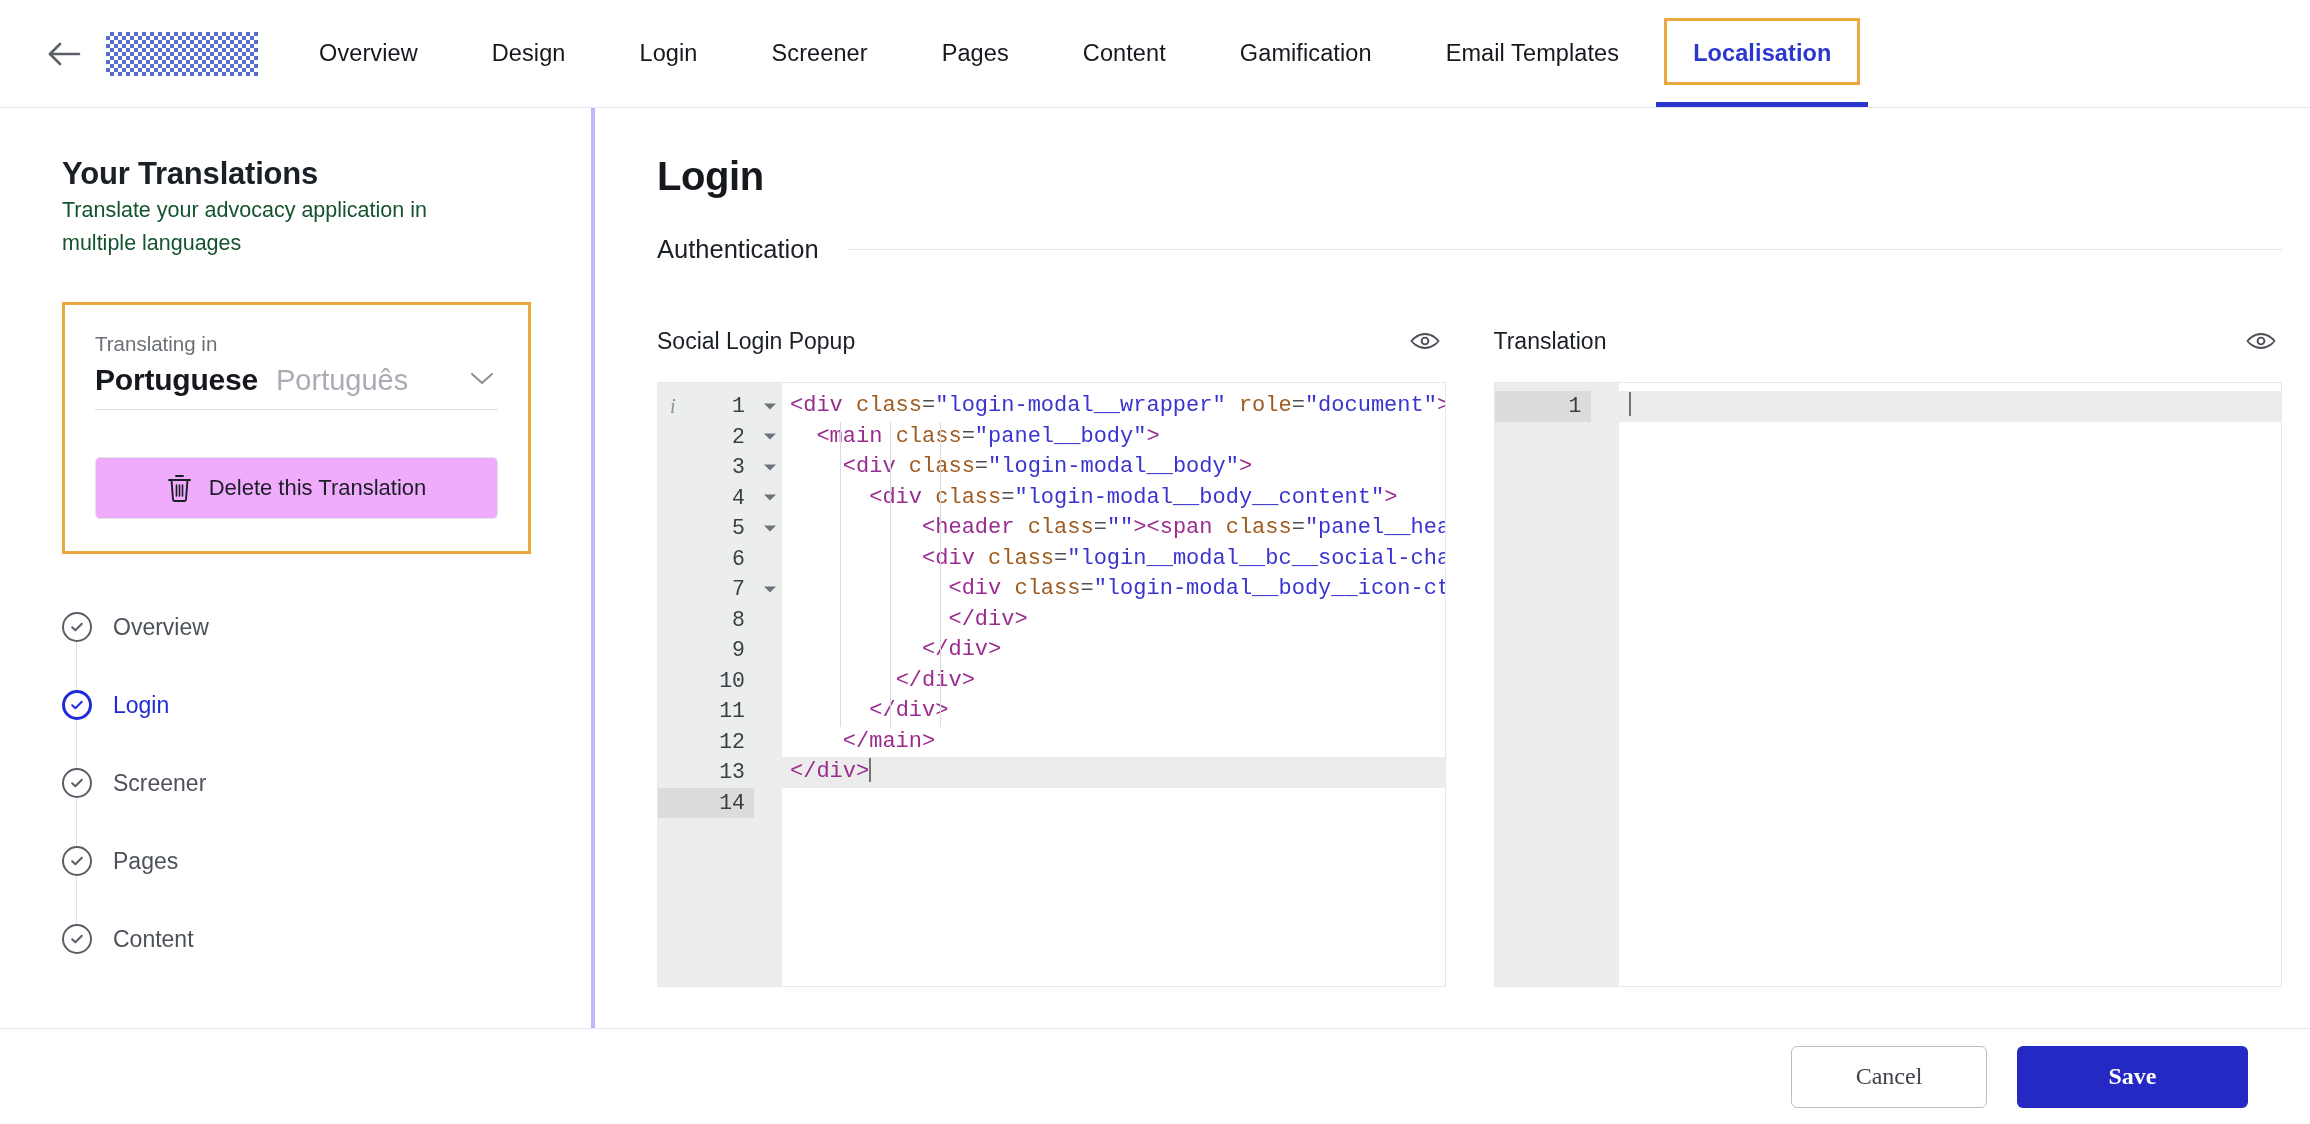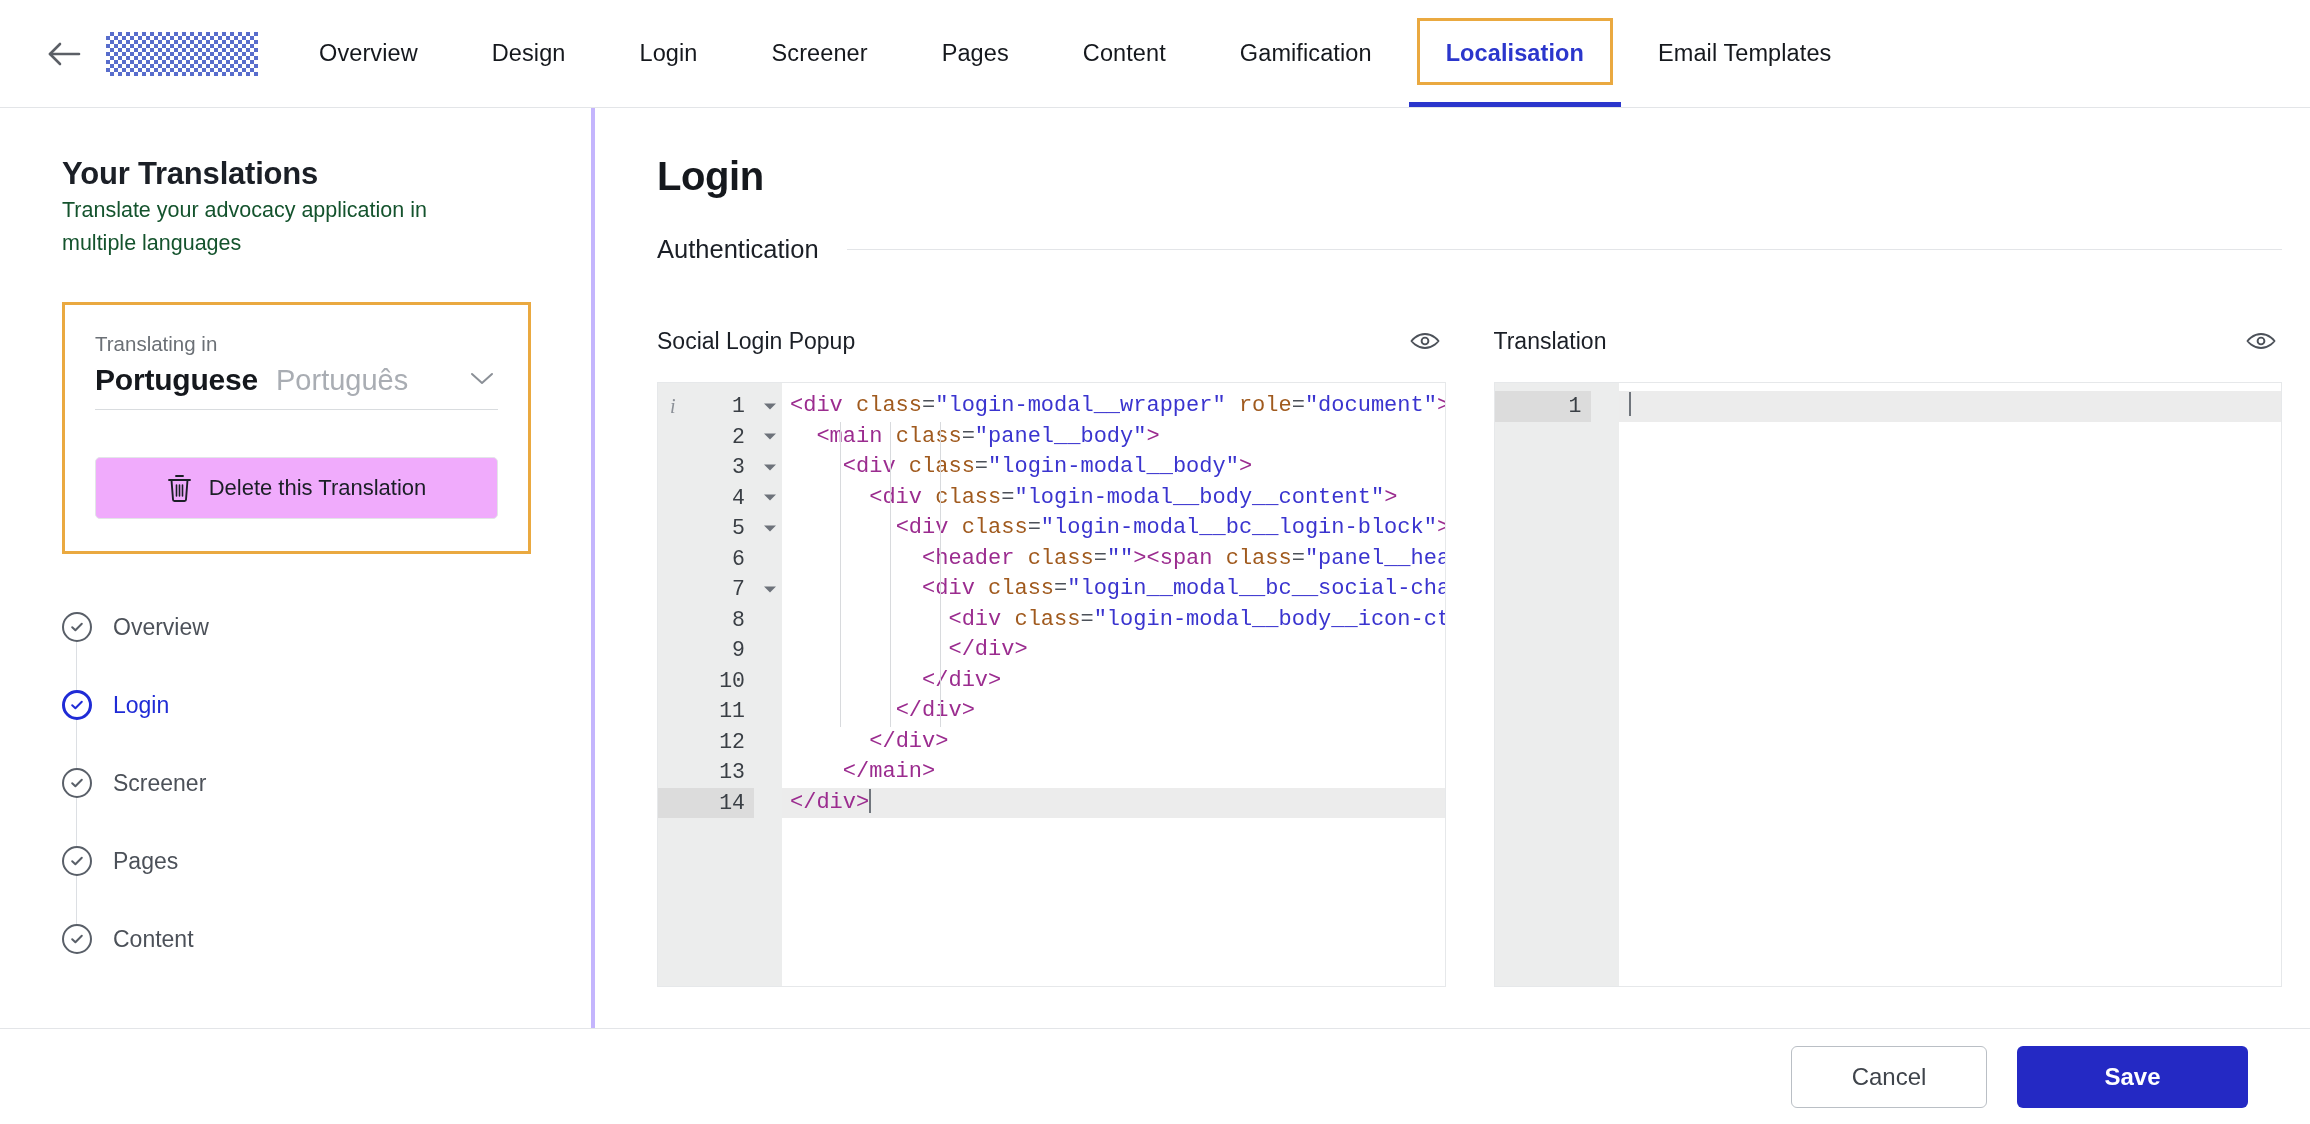--- a/index.html
+++ b/index.html
@@ -190,21 +190,21 @@
     height: 96px; min-height: 96px;
     border-top: 1px solid #e3e5e8;
     background: #fff;
     display: flex; align-items: center; justify-content: flex-end;
     padding-right: 62px; gap: 30px;
     position: absolute; left: 0; right: 0; bottom: 0;
     z-index: 10;
   }
   .btn {
     height: 62px; border-radius: 6px; font-size: 24px; cursor: pointer;
-    font-family: Liberation Sans, sans-serif;
+    font-family: Liberation Serif, serif;
     display: flex; align-items: center; justify-content: center;
   }
   .btn-cancel { width: 196px; background: #fff; border: 1px solid #babfc5; color: #3f444b; }
   .btn-save { width: 231px; background: #2429c4; border: none; color: #fff; font-weight: 700; }
 </style>
 </head>
 <body>
 
 <div class="app">
 
@@ -231,27 +231,27 @@
         </div>
         <div class="tab">
           <span>Pages</span>
         </div>
         <div class="tab">
           <span>Content</span>
         </div>
         <div class="tab">
           <span>Gamification</span>
         </div>
+        <div class="tab">
+          <span>Email Templates</span>
+        </div>
         <div class="tab active">
           <span>Localisation</span>
           <span class="tabbox"></span>
           <span class="tabline"></span>
-        </div>
-        <div class="tab">
-          <span>Email Templates</span>
         </div>
       </div>
   </div>
 
   <div class="body">
 
     <aside class="sidebar">
       <div class="side-title">Your Translations</div>
       <div class="side-sub">Translate your advocacy application in multiple languages</div>
 
@@ -388,21 +388,20 @@
               </div>
             <div class="gutter-pad"></div>
             <div class="code" id="src-code">
                 <div class="indent-guide" style="left: 58px; top: 38.5px; height: 305px;"></div>
                 <div class="indent-guide" style="left: 108px; top: 38.5px; height: 305px;"></div>
                 <div class="indent-guide" style="left: 158px; top: 38.5px; height: 305px;"></div>
                 <div class="code-line"><span class="tk-br">&lt;</span><span class="tk-tag">div</span> <span class="tk-attr">class</span><span class="tk-eq">=</span><span class="tk-val">"login-modal__wrapper"</span> <span class="tk-attr">role</span><span class="tk-eq">=</span><span class="tk-val">"document"</span><span class="tk-br">&gt;</span></div>
                 <div class="code-line">  <span class="tk-br">&lt;</span><span class="tk-tag">main</span> <span class="tk-attr">class</span><span class="tk-eq">=</span><span class="tk-val">"panel__body"</span><span class="tk-br">&gt;</span></div>
                 <div class="code-line">    <span class="tk-br">&lt;</span><span class="tk-tag">div</span> <span class="tk-attr">class</span><span class="tk-eq">=</span><span class="tk-val">"login-modal__body"</span><span class="tk-br">&gt;</span></div>
                 <div class="code-line">      <span class="tk-br">&lt;</span><span class="tk-tag">div</span> <span class="tk-attr">class</span><span class="tk-eq">=</span><span class="tk-val">"login-modal__body__content"</span><span class="tk-br">&gt;</span></div>
-                <div class="code-line">        <span class="tk-br">&lt;</span><span class="tk-tag">div</span> <span class="tk-attr">class</span><span class="tk-eq">=</span><span class="tk-val">"login-modal__bc__login-block"</span><span class="tk-br">&gt;</span></div>
                 <div class="code-line">          <span class="tk-br">&lt;</span><span class="tk-tag">header</span> <span class="tk-attr">class</span><span class="tk-eq">=</span><span class="tk-val">""</span><span class="tk-br">&gt;</span><span class="tk-br">&lt;</span><span class="tk-tag">span</span> <span class="tk-attr">class</span><span class="tk-eq">=</span><span class="tk-val">"panel__hea</span></div>
                 <div class="code-line">          <span class="tk-br">&lt;</span><span class="tk-tag">div</span> <span class="tk-attr">class</span><span class="tk-eq">=</span><span class="tk-val">"login__modal__bc__social-cha</span></div>
                 <div class="code-line">            <span class="tk-br">&lt;</span><span class="tk-tag">div</span> <span class="tk-attr">class</span><span class="tk-eq">=</span><span class="tk-val">"login-modal__body__icon-ct</span></div>
                 <div class="code-line">            <span class="tk-br">&lt;/</span><span class="tk-tag">div</span><span class="tk-br">&gt;</span></div>
                 <div class="code-line">          <span class="tk-br">&lt;/</span><span class="tk-tag">div</span><span class="tk-br">&gt;</span></div>
                 <div class="code-line">        <span class="tk-br">&lt;/</span><span class="tk-tag">div</span><span class="tk-br">&gt;</span></div>
                 <div class="code-line">      <span class="tk-br">&lt;/</span><span class="tk-tag">div</span><span class="tk-br">&gt;</span></div>
                 <div class="code-line">    <span class="tk-br">&lt;/</span><span class="tk-tag">main</span><span class="tk-br">&gt;</span></div>
                 <div class="code-line active-ln"><span class="tk-br">&lt;/</span><span class="tk-tag">div</span><span class="tk-br">&gt;</span><span class="caret"></span></div>
               </div>

